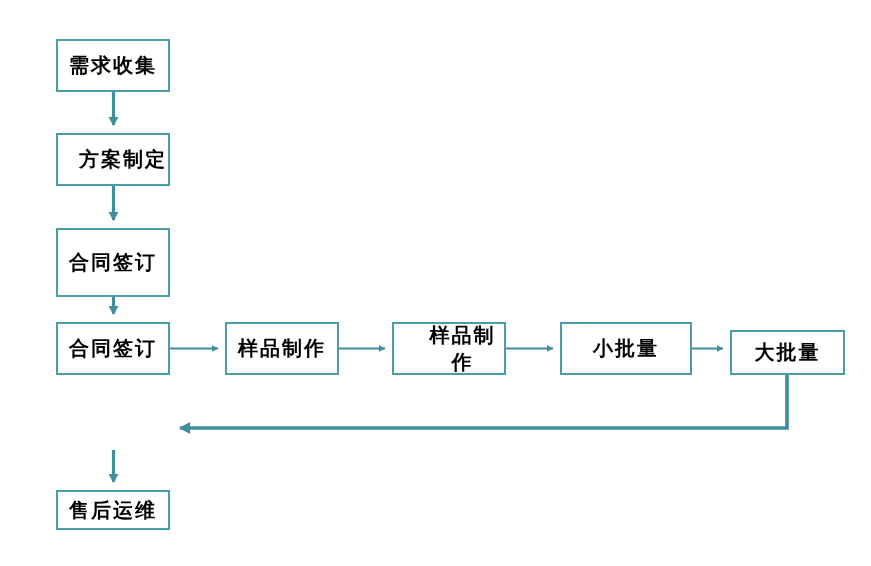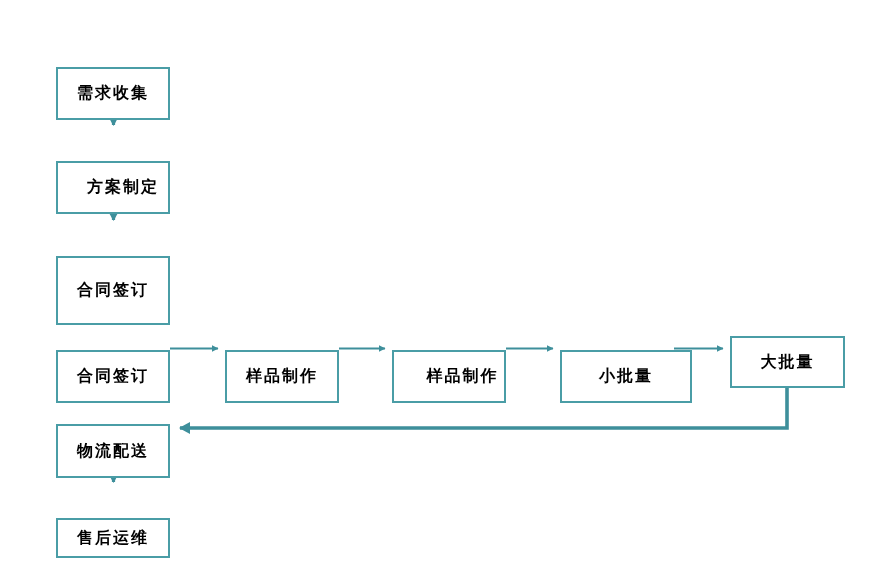--- a/index.html
+++ b/index.html
@@ -24,44 +24,43 @@
   }
   .node {
     position: absolute;
     box-sizing: border-box;
     border: 2px solid var(--box-border, #4a9da6);
     background: var(--box-fill, #ffffff);
     color: var(--text, #000000);
     display: flex;
     align-items: center;
     justify-content: center;
-    font-size: 16px;
+    font-size: 20px;
     font-weight: bold;
     letter-spacing: 2px;
     text-align: center;
-    margin-top: 28px;
   }
   .edge-line {
     stroke: var(--arrow, #3e8f9b);
     fill: none;
   }
   .edge-v { stroke-width: 3.2px; }
   .edge-h { stroke-width: 2px; }
   .edge-elbow { stroke-width: 3.6px; }
   .arrowhead { fill: var(--arrow, #3e8f9b); }
 
   
   #n0 { left: 56px;  top: 39px;  width: 114px; height: 53px; }
   #n1 { left: 56px;  top: 133px; width: 114px; height: 53px; padding-left: 20px; }
   #n2 { left: 56px;  top: 228px; width: 114px; height: 69px; }
   #n3 { left: 56px;  top: 322px; width: 114px; height: 53px; }
   #n4 { left: 225px; top: 322px; width: 114px; height: 53px; }
   #n5 { left: 392px; top: 322px; width: 114px; height: 53px; padding-left: 27px; }
   #n6 { left: 560px; top: 322px; width: 132px; height: 53px; }
-  #n7 { left: 730px; top: 308px; width: 115px; height: 52px; }
+  #n7 { left: 730px; top: 330px; width: 115px; height: 45px; }
   #n8 { left: 56px;  top: 396px; width: 114px; height: 54px; }
   #n9 { left: 56px;  top: 490px; width: 114px; height: 40px; }
 </style>
 </head>
 <body>
 
 <div class="canvas">
 
   <svg class="connector-layer" width="871" height="566" viewBox="0 0 871 566" xmlns="http://www.w3.org/2000/svg">
     <defs>
@@ -90,16 +89,15 @@
   </svg>
 
   <div class="node" id="n0">需求收集</div>
   <div class="node" id="n1">方案制定</div>
   <div class="node" id="n2">合同签订</div>
   <div class="node" id="n3">合同签订</div>
   <div class="node" id="n4">样品制作</div>
   <div class="node" id="n5">样品制作</div>
   <div class="node" id="n6">小批量</div>
   <div class="node" id="n7">大批量</div>
-  <div class="node" id="n8">物流配送</div>
   <div class="node" id="n9">售后运维</div>
 
 </div>
 
 </body></html>

